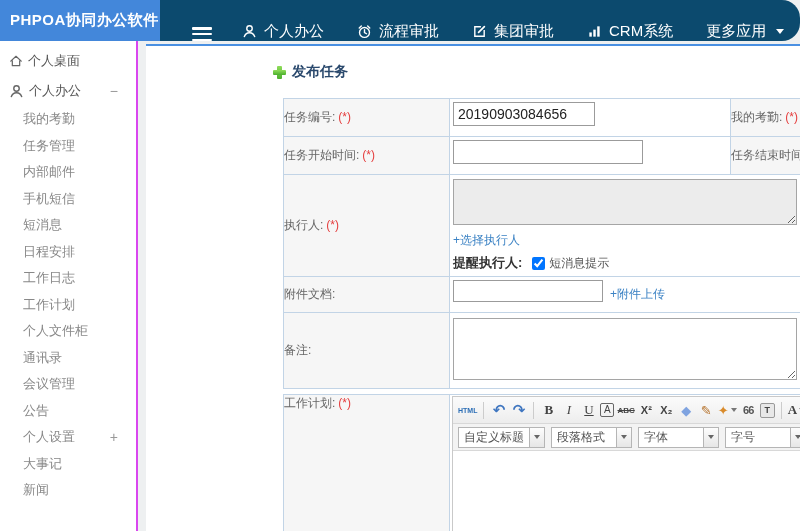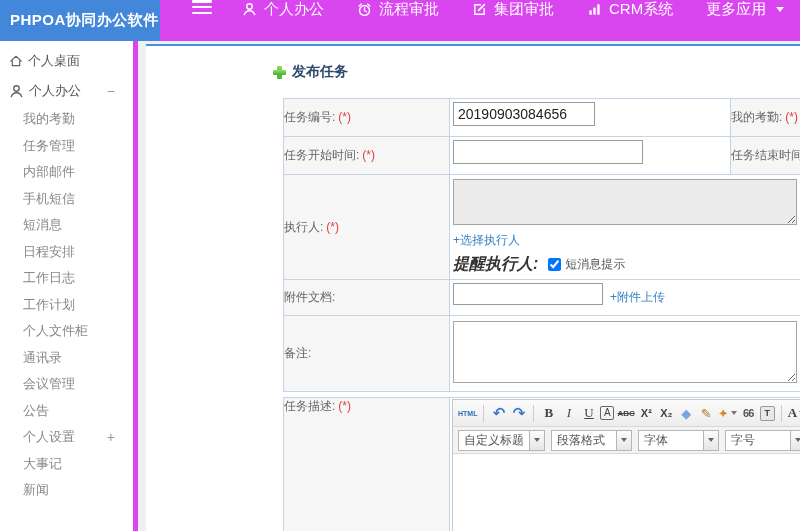--- a/index.html
+++ b/index.html
@@ -4,31 +4,31 @@
 <style>
   * { box-sizing: border-box; }
   html,body { margin:0; padding:0; }
   body {
     width:800px; height:531px; overflow:hidden; position:relative;
     background:#eef0f1;
     font-family:"Liberation Sans","DejaVu Sans",sans-serif;
   }
 
   
-  .header { position:absolute; top:0; left:0; right:0; height:41px; background:#d946ef; display:flex; align-items:flex-start; z-index:5; }
+  .header { position:absolute; top:0; left:0; right:0; height:41px; background:#0c4a6e; display:flex; align-items:flex-end; z-index:5;border-radius:18px; }
   .logo { width:160px; height:41px; background:#4387da; color:#fff; font-size:15px; font-weight:bold; display:flex; align-items:center; padding-left:10px; letter-spacing:0.5px; }
   .hamburger { width:20px; height:14px; margin-left:32px; display:flex; flex-direction:column; justify-content:space-between; cursor:pointer; }
   .hamburger i { display:block; height:2.5px; background:#fff; border-radius:1px; }
   .top-nav { display:flex; align-items:center; margin-left:30px; gap:33px; }
   .nav-item { display:flex; align-items:center; gap:7px; color:#fff; font-size:15px; cursor:pointer; white-space:nowrap; }
   .nav-item svg { display:block; }
   .caret { width:0; height:0; border-left:4.5px solid transparent; border-right:4.5px solid transparent; border-top:5px solid #fff; margin-left:3px; }
 
   
-  .sidebar { position:absolute; top:41px; left:0; width:138px; bottom:0; background:#fff; border-right:5px solid #d946ef; overflow:hidden; }
+  .sidebar { position:absolute; top:41px; left:0; width:138px; bottom:0; background:#fff; border-right:2px solid #d946ef; overflow:hidden; }
   .side-menu { padding-top:5px; }
   .side-item { display:flex; align-items:center; height:26.5px; font-size:13px; color:#888; cursor:pointer; padding-left:23px; }
   .side-item.top { color:#555; padding-left:9px; height:30px; }
   .side-item.top .s-icon { color:#666; margin-right:5px; display:flex; align-items:center; }
   .side-item .toggle { margin-left:auto; margin-right:18px; color:#999; font-size:14px; }
 
   
   .content { position:absolute; left:146px; top:44px; right:0; bottom:0; background:#fff; border-top:2px solid #4a90e2; overflow:hidden; }
   .page-title { margin:16px 0 0 127px; display:flex; align-items:center; gap:6px; height:20px; }
   .page-title .t-text { font-size:14px; font-weight:bold; color:#2a496d; }
@@ -40,21 +40,21 @@
   table.form { border-collapse:collapse; table-layout:fixed; width:922px; font-size:12px; color:#666; }
   table.form td { border:1px solid #c2d4e6; padding:0; vertical-align:middle; }
   td.lbl { background:#f6f6f6; padding-left:8px; }
   .req { color:#e53e3e; margin-left:3px; }
   .txt-input { border:1px solid #9b9b9b; height:24px; font-size:14px; color:#222; padding:0 4px; font-family:"Liberation Sans","DejaVu Sans",sans-serif; margin:3px 0 10px 3px; background:#fff; }
   .exec-area { width:344px; height:46px; background:#ececec; border:1px solid #a5a5a5; margin:4px 0 0 3px; resize:both; }
   .remark-area { width:344px; height:62px; background:#fff; border:1px solid #a5a5a5; margin:5px 0 4px 3px; resize:both; }
   .blue-link { color:#3b82c4; text-decoration:none; font-size:12px; cursor:pointer; }
   .exec-links { margin:4px 0 0 3px; }
   .remind-line { margin:5px 0 4px 3px; display:flex; align-items:center; color:#333; }
-  .remind-line b { font-size:16px; color:#333;font-style:italic; }
+  .remind-line b { font-size:13px; color:#333; }
   .remind-line input { margin:0 4px 0 10px; }
   .remind-line .cb-label { color:#555; font-size:12px; }
   .attach-cell { display:flex; align-items:center; }
 
   .desc-lbl { padding-top:142px; vertical-align:top !important; }
   .editor { width:520px; margin:1px 0 0 2px; border:1px solid #c9c9c9; background:#fff; }
   .tb-row1 { display:flex; align-items:center; gap:3px; height:27px; padding:0 5px; background:linear-gradient(#fbfbfb,#ededed); border-bottom:1px solid #d8d8d8; }
   .tb-row2 { display:flex; align-items:center; gap:6px; height:27px; padding:0 5px; background:#f3f3f3; border-bottom:1px solid #d8d8d8; }
   .tbi { display:flex; align-items:center; justify-content:center; min-width:17px; height:19px; font-size:12px; color:#444; cursor:pointer; border-radius:2px; }
   .tbi .mini-caret { width:0;height:0;border-left:3px solid transparent;border-right:3px solid transparent;border-top:4px solid #777; margin-left:2px; }
@@ -279,21 +279,21 @@
       </table>
 
     <table class="form" style="margin-top:5px">
       <colgroup>
           <col style="width:166px">
           <col style="width:756px">
         </colgroup>
       <tbody>
           <tr style="height:330px">
         <td class="lbl desc-lbl" data-name="description-label-cell">
-          <span data-name="description-label">任务描述:</span><span class="req" data-name="required-marker">(*)</span>
+          <span data-name="description-label">工作计划:</span><span class="req" data-name="required-marker">(*)</span>
         </td>
         <td style="vertical-align:top">
           <div class="editor" data-name="rich-text-editor">
             <div class="tb-row1" data-name="editor-toolbar-row1">
                   <span class="tbi" data-name="source-code-icon">HTML</span>
                   <span class="tb-sep" data-name="toolbar-separator"></span>
                   <span class="tbi" data-name="undo-icon">↶</span>
                   <span class="tbi" data-name="redo-icon">↷</span>
                   <span class="tb-sep" data-name="toolbar-separator"></span>
                   <span class="tbi" data-name="bold-icon">B</span>

